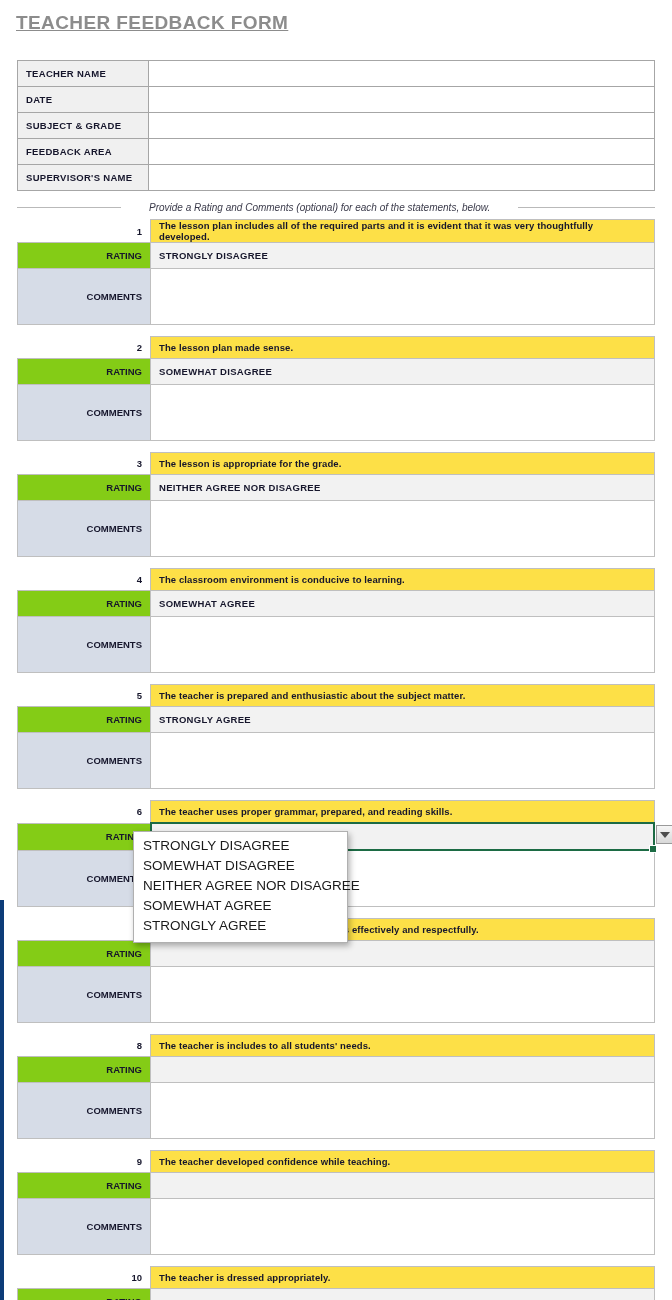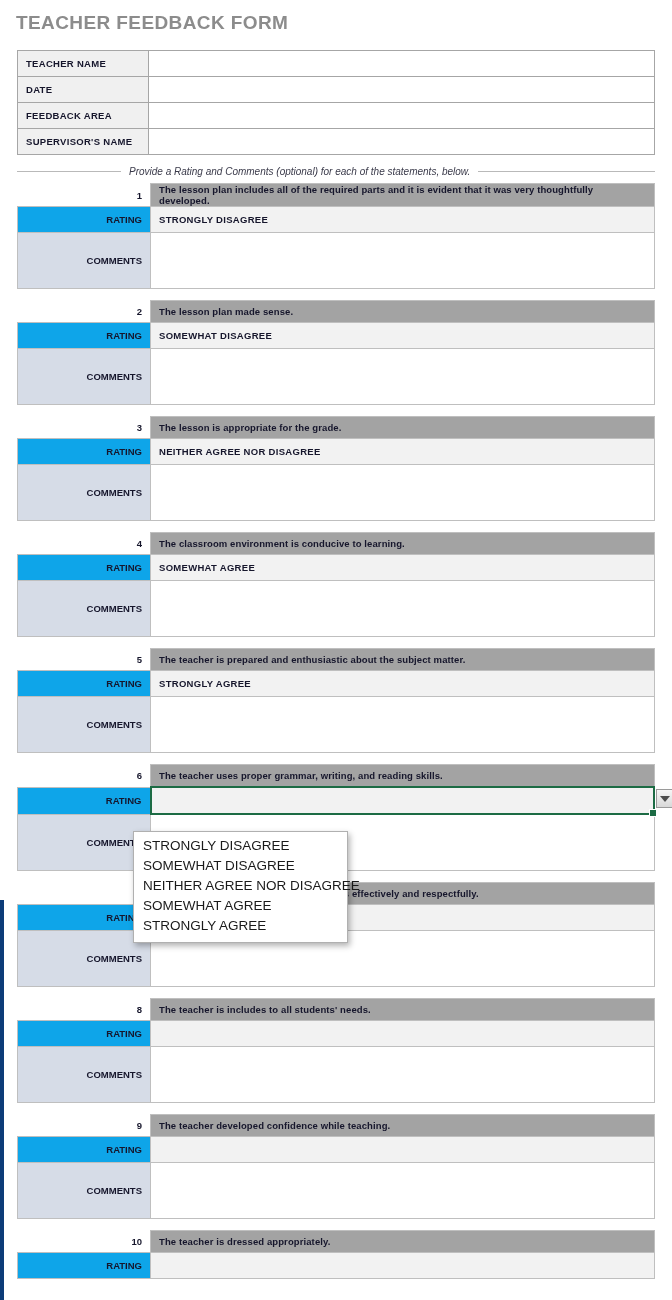--- a/index.html
+++ b/index.html
@@ -34,25 +34,26 @@
   }
 
   
   #page-title {
     margin: 0;
     padding: 12px 0 10px 16px;
     font-size: 19px;
     font-weight: bold;
     letter-spacing: 0.4px;
     color: #8c8c8c;
+    text-decoration: underline;
   }
 
   
   #info-table {
-    margin: 6px 17px 0 17px;
+    margin: 16px 17px 0 17px;
     border-collapse: collapse;
     width: 638px;
     table-layout: fixed;
   }
   #info-table td {
     border: 1px solid #a6a6a6;
     height: 25px;
     padding: 0 8px;
     font-size: 9.5px;
     font-weight: bold;
@@ -67,20 +68,21 @@
   #info-table td.info-value {
     background: #ffffff;
   }
 
   
   #instruction-row {
     display: flex;
     align-items: center;
     margin: 11px 17px 6px 17px;
     width: 638px;
+    gap: 20px;
   }
   #instruction-row .rule {
     height: 1px;
     background: #b9b9b9;
     flex: 0 0 auto;
   }
   #instruction-row .rule.left  { width: 104px; margin-right: 8px; }
   #instruction-row .rule.right { flex: 1 1 auto; margin-left: 8px; }
   #instruction-text {
     font-size: 10px;
@@ -107,30 +109,30 @@
     border-color: #ffffff #bfbfbf #bfbfbf #ffffff !important;
     border-left-color: #ffffff !important;
     border-top-color: #ffffff !important;
     text-align: right;
     font-size: 9.5px;
     font-weight: bold;
     color: #16162c;
     height: 21px;
   }
   .q-text {
-    background: #a3a3a3;
+    background: #fde047;
     font-size: 9.5px;
     font-weight: bold;
     color: #16162c;
     height: 21px;
     letter-spacing: 0.1px;
   }
   .lbl-rating {
     width: 116px;
-    background: #0ea5e9;
+    background: #84cc16;
     text-align: right;
     font-size: 9.5px;
     font-weight: bold;
     color: #16162c;
     height: 25px;
   }
   .val-rating {
     background: #f2f2f2;
     font-size: 9.5px;
     font-weight: bold;
@@ -224,20 +226,24 @@
     <tbody>
       <tr>
         <td class="info-label">TEACHER NAME</td>
         <td class="info-value"></td>
       </tr>
       <tr>
         <td class="info-label">DATE</td>
         <td class="info-value"></td>
       </tr>
       <tr>
+        <td class="info-label">SUBJECT &amp; GRADE</td>
+        <td class="info-value"></td>
+      </tr>
+      <tr>
         <td class="info-label">FEEDBACK AREA</td>
         <td class="info-value"></td>
       </tr>
       <tr>
         <td class="info-label">SUPERVISOR'S NAME</td>
         <td class="info-value"></td>
       </tr>
     </tbody>
   </table>
 
@@ -329,21 +335,21 @@
         <td class="lbl-comments">COMMENTS</td>
         <td class="val-comments"></td>
       </tr>
     </tbody>
   </table>
 
   <table class="question-block">
     <tbody>
       <tr>
         <td class="q-num">6</td>
-        <td class="q-text">The teacher uses proper grammar, writing, and reading skills.</td>
+        <td class="q-text">The teacher uses proper grammar, prepared, and reading skills.</td>
       </tr>
       <tr>
         <td class="lbl-rating">RATING</td>
         <td class="val-rating selected">
           <span></span>
           <span id="fill-handle"></span>
           <span id="dropdown-arrow-button">
             <span class="tri"></span>
           </span>
         </td>

